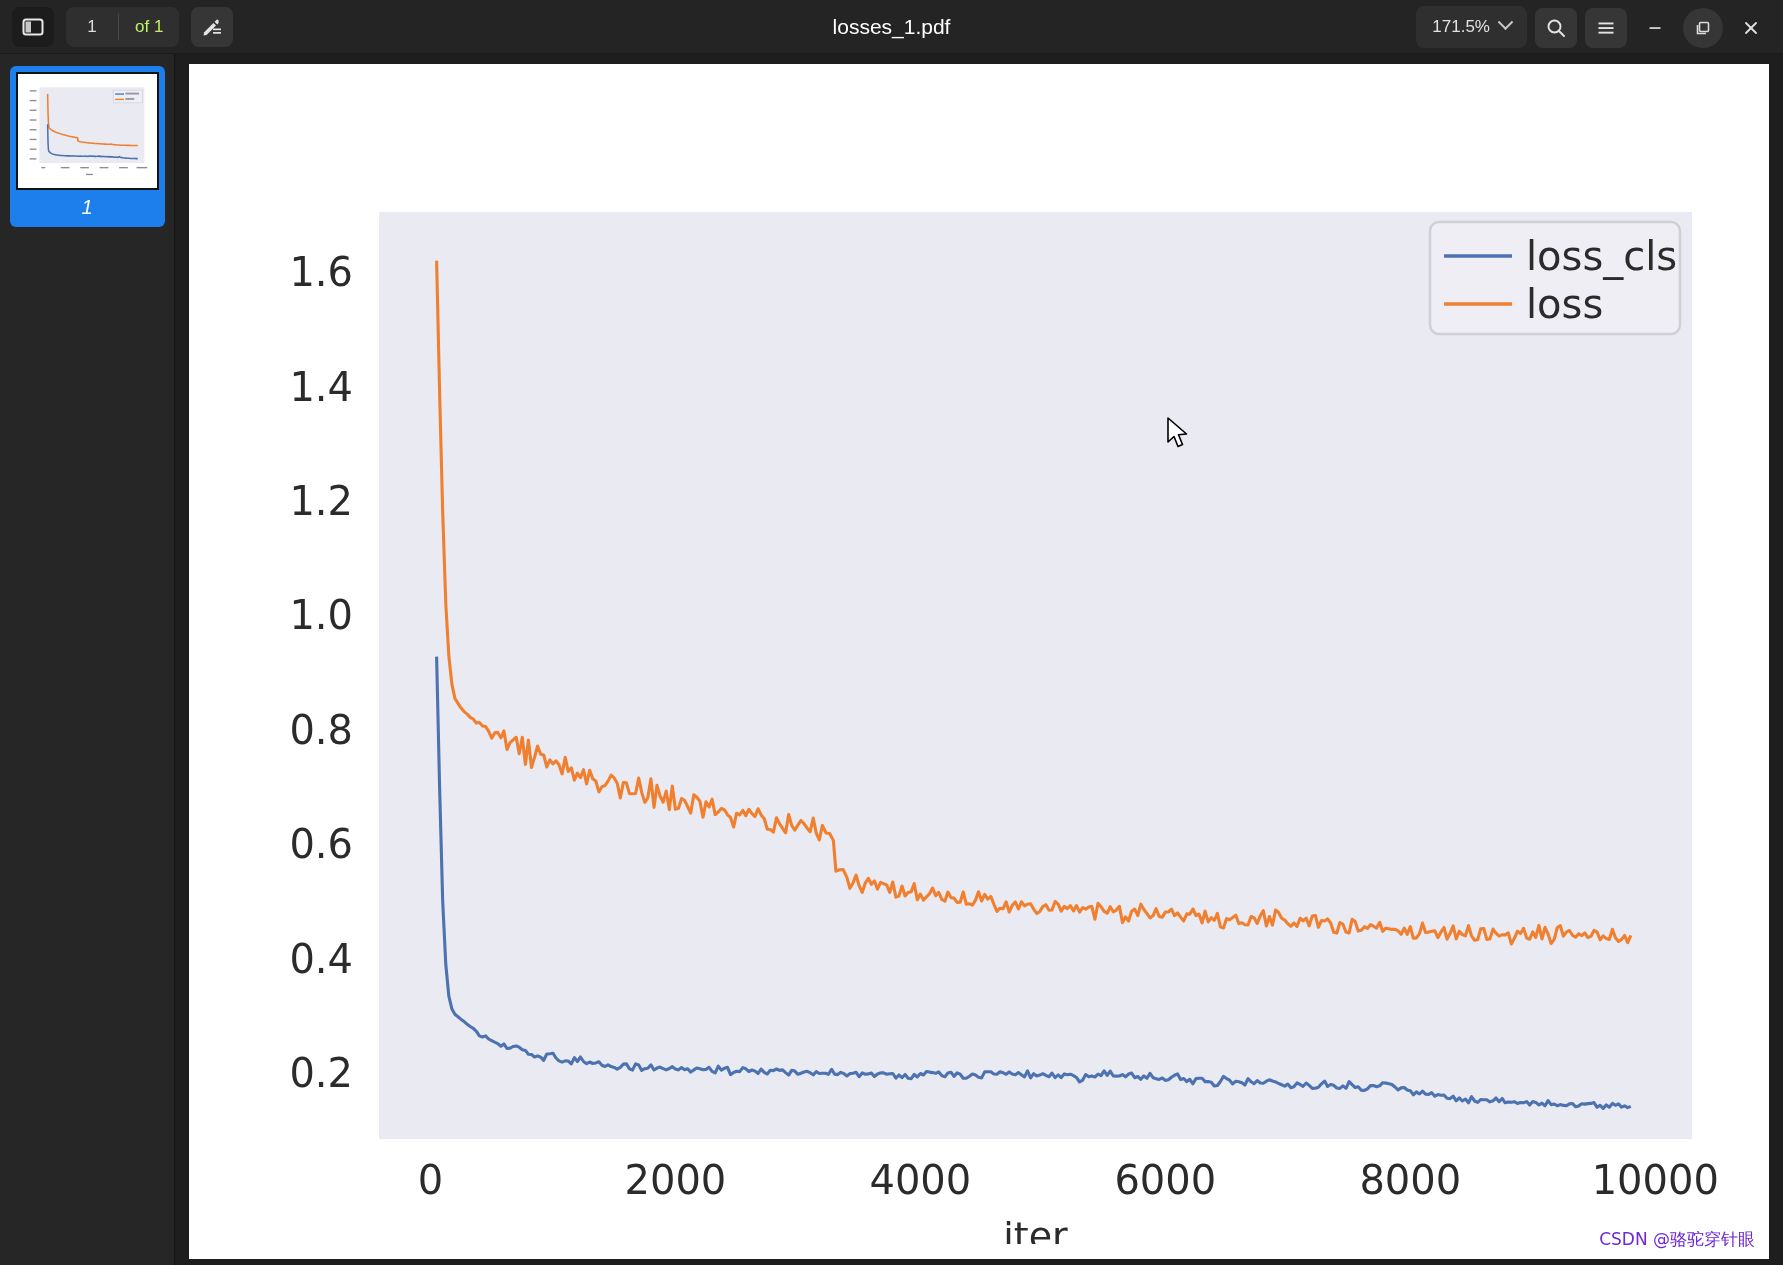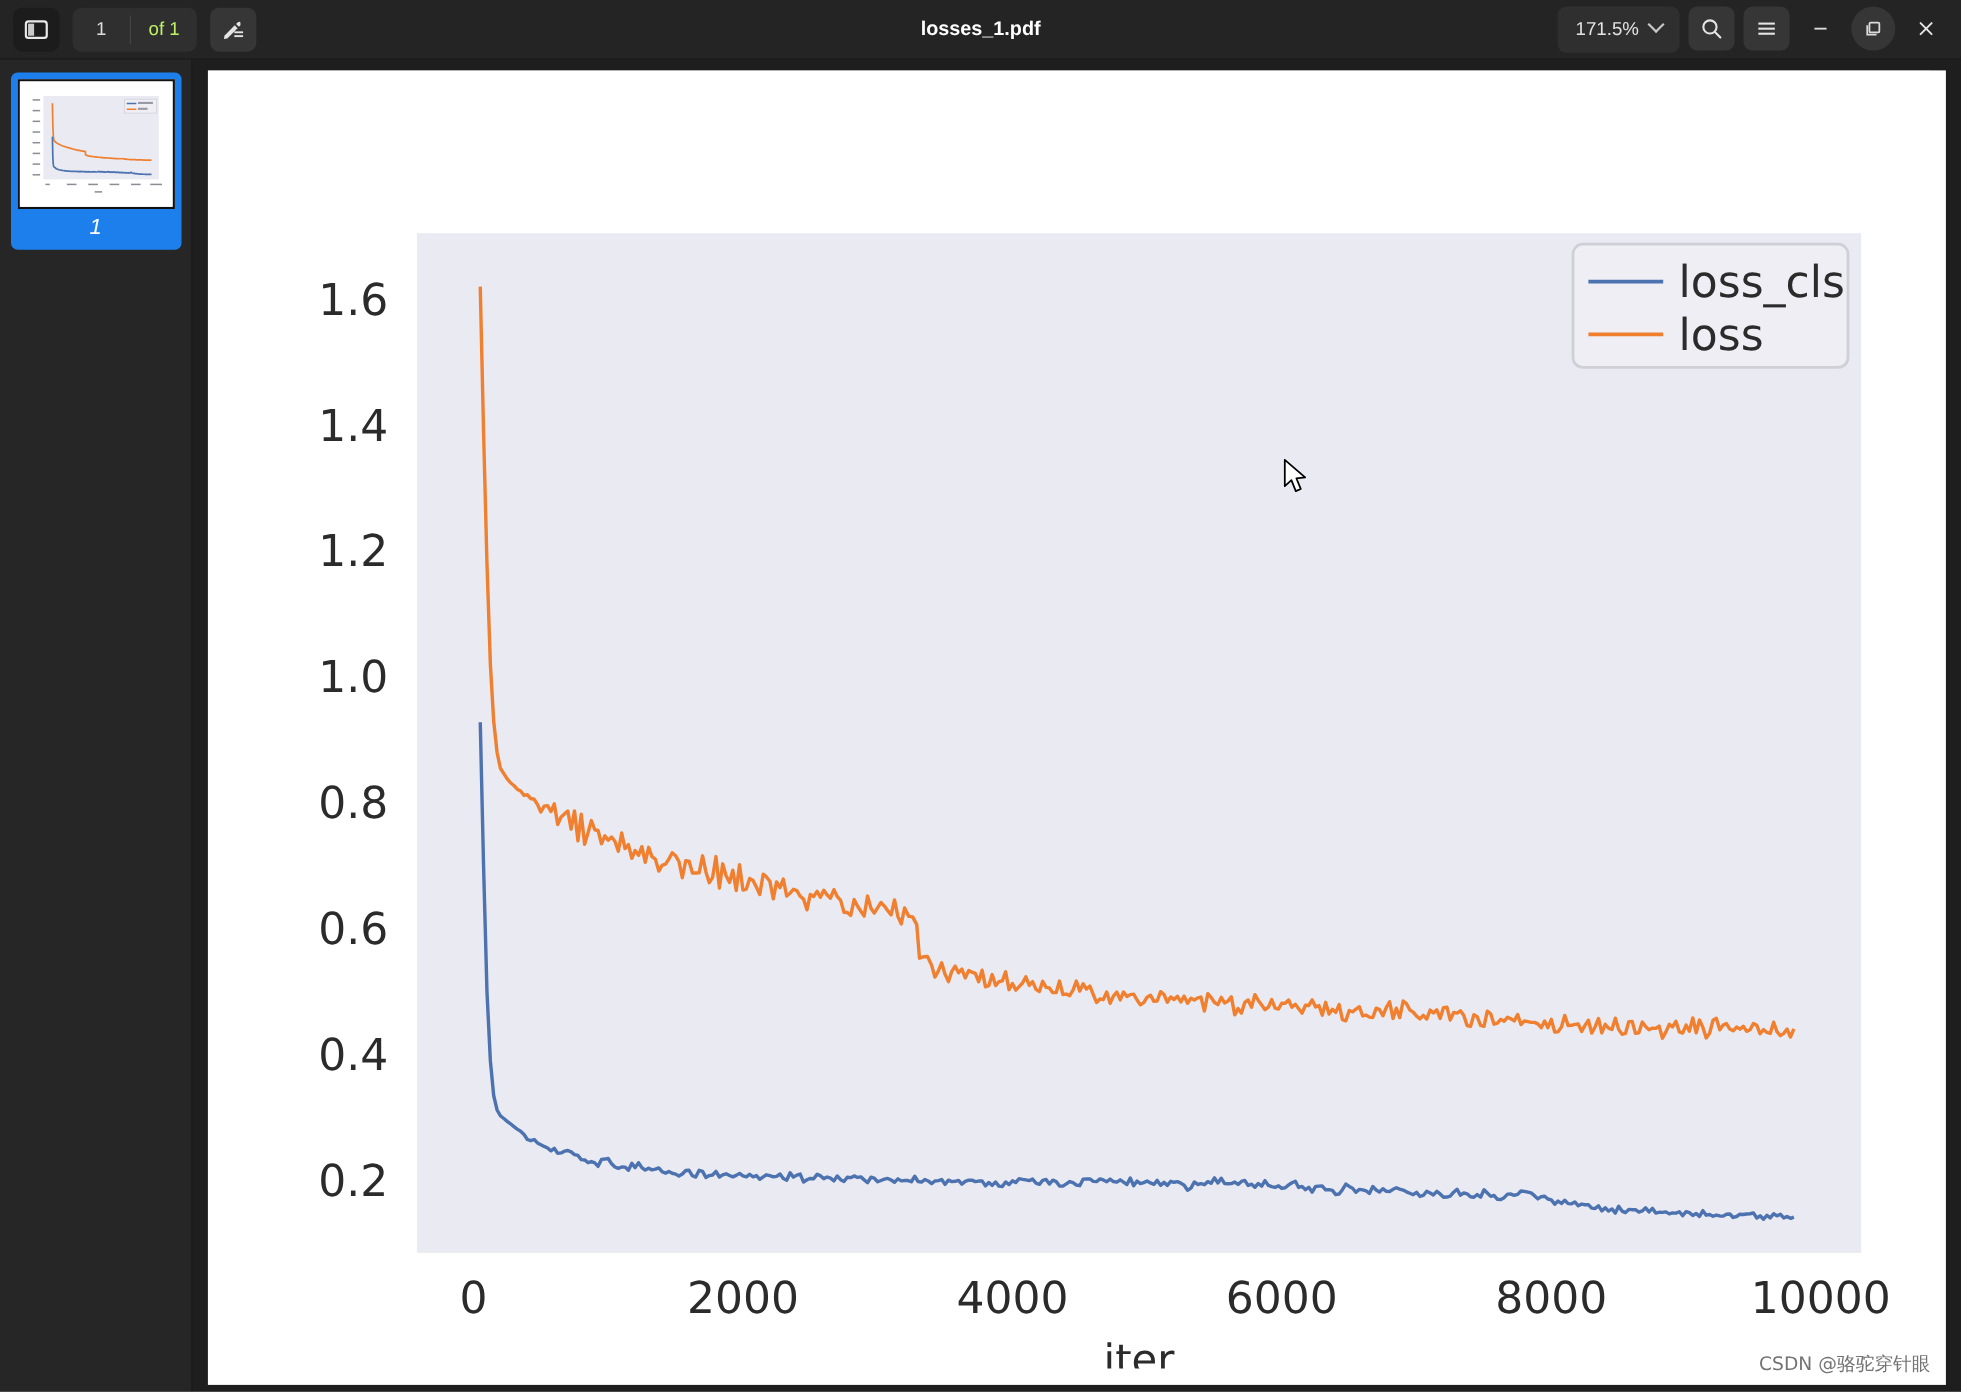--- a/index.html
+++ b/index.html
@@ -14,21 +14,21 @@
   
   .titlebar {
     height: 54px; flex: 0 0 54px;
     background: #242424;
     display: flex; align-items: center;
     padding: 0 12px;
     position: relative;
     border-bottom: 1px solid #1b1b1b;
   }
   .tb-left { display: flex; align-items: center; gap: 12px; z-index: 2; }
-  .tb-right { display: flex; align-items: flex-start; gap: 8px; margin-left: auto; z-index: 2; }
+  .tb-right { display: flex; align-items: flex-end; gap: 8px; margin-left: auto; z-index: 2; }
 
   .iconbtn {
     width: 42px; height: 40px; border-radius: 8px;
     background: #363636;
     display: flex; align-items: center; justify-content: center;
     color: #e6e6e6; cursor: pointer; border: none;
   }
   .iconbtn.dark { background: #1c1c1c; }
 
   .pagebox {
@@ -40,21 +40,21 @@
     font-size: 17px; height: 100%; line-height: 40px;
   }
   .pagebox .divider { width: 1px; height: 26px; background: #494949; }
   .pagebox .of {
     padding: 0 16px; color: #bef264; font-size: 17px; height: 100%; line-height: 40px;
   }
 
   .win-title {
     position: absolute; left: 0; right: 0; top: 0; bottom: 0;
     display: flex; align-items: center; justify-content: center;
-    color: #ffffff; font-size: 18px; font-weight: bold;
+    color: #ffffff; font-size: 21px; font-weight: normal;
     pointer-events: none; z-index: 1;
   }
 
   .zoombox {
     height: 42px; border-radius: 8px; background: #2f2f2f;
     display: flex; align-items: center; gap: 10px;
     padding: 0 16px; color: #e2e2e2; font-size: 17px; cursor: pointer;
   }
   .chev { width: 11px; height: 11px; border-right: 2px solid #c8c8c8; border-bottom: 2px solid #c8c8c8; transform: rotate(45deg) translate(-3px,-3px); }
 
@@ -100,21 +100,21 @@
     overflow: hidden;
   }
   .page {
     background: #ffffff;
     width: 100%; height: 100%;
     position: relative;
     overflow: hidden;
   }
   .watermark {
     position: absolute; right: 14px; bottom: 8px;
-    color: #737373; font-size: 17px;
+    color: #6d28d9; font-size: 17px;
     font-family: "DejaVu Sans", sans-serif;
     white-space: nowrap;
   }
   .cursor { position: absolute; pointer-events: none; }
 
   svg { display: block; }
   .tick { font-family: "DejaVu Sans", sans-serif; fill: #2b2b2b; }
 </style>
 </head>
 <body>

